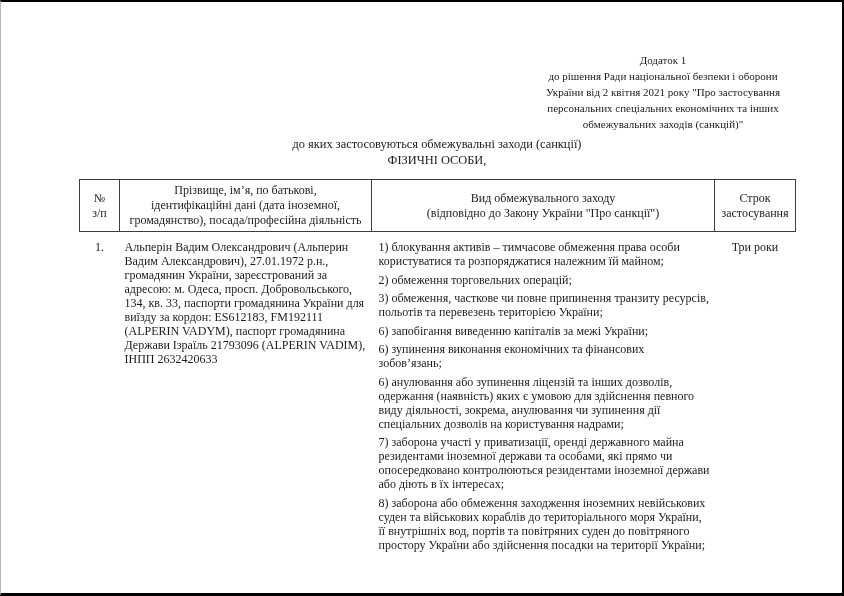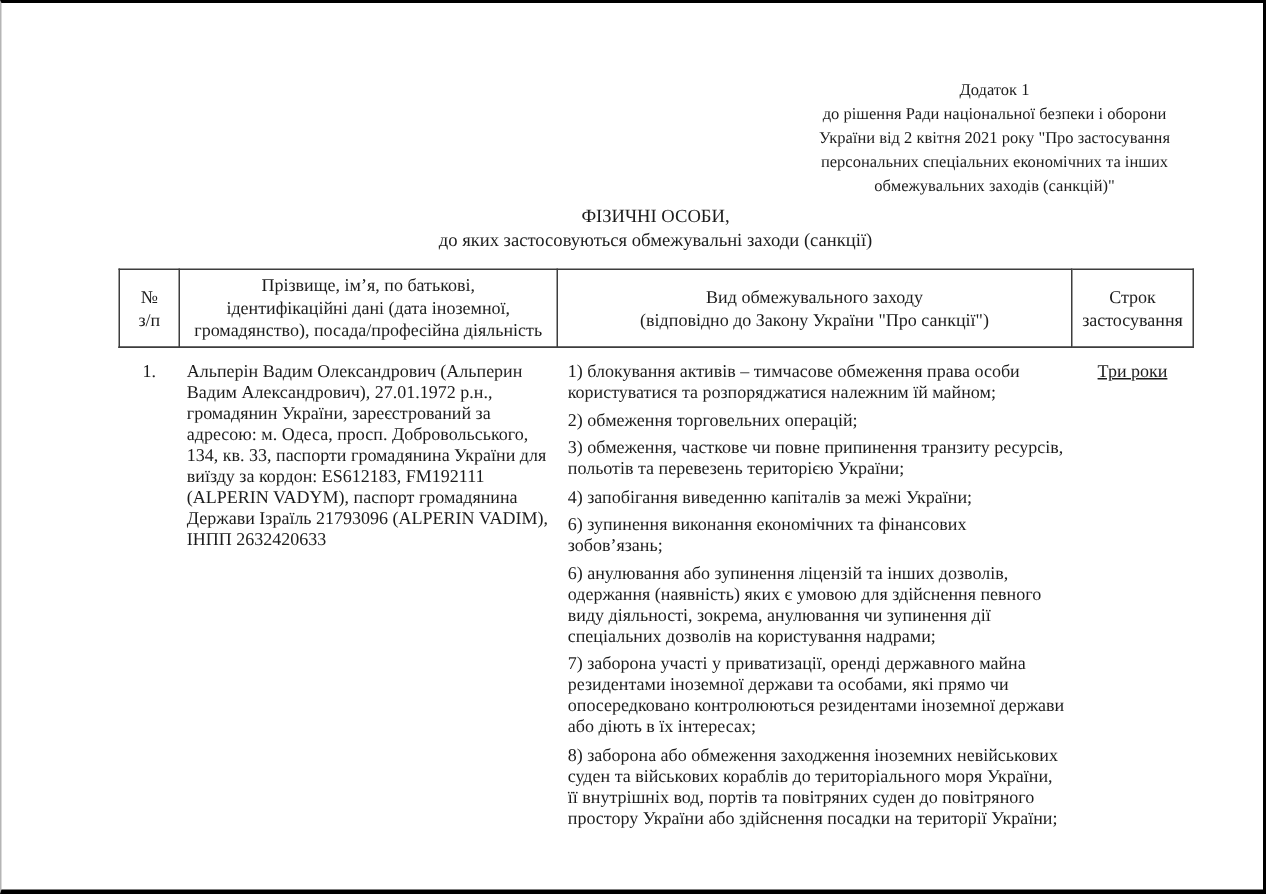--- a/index.html
+++ b/index.html
@@ -62,42 +62,42 @@
     padding-left: 0; padding-right: 0;
   }
   .sanction-table tbody td.cell-person {
     padding-left: 5px; padding-right: 2px;
   }
   .sanction-table tbody td.cell-measures {
     padding-left: 7px; padding-right: 4px;
   }
   .sanction-table tbody td.cell-term {
     text-align: center;
-    padding-left: 0; padding-right: 0; text-decoration: underline;
+    padding-left: 0; padding-right: 0;
   }
   .cell-measures p {
     margin: 0 0 4.5px 0;
   }
 </style>
 </head>
 <body>
 
 <div class="page">
 
   <div class="appendix">
     <div>Додаток 1</div>
     <div>до рішення Ради національної безпеки і оборони</div>
     <div>України від 2 квітня 2021 року "Про застосування</div>
     <div>персональних спеціальних економічних та інших</div>
     <div>обмежувальних заходів (санкцій)"</div>
   </div>
 
   <div class="doc-title">
+    <div>до яких застосовуються обмежувальні заходи (санкції)</div>
     <div>ФІЗИЧНІ ОСОБИ,</div>
-    <div>до яких застосовуються обмежувальні заходи (санкції)</div>
   </div>
 
   <table class="sanction-table">
     <colgroup>
       <col style="width:40px">
       <col style="width:252px">
       <col style="width:343px">
       <col style="width:81px">
     </colgroup>
     <thead>
@@ -114,21 +114,21 @@
       </tr>
     </thead>
     <tbody>
       <tr>
         <td class="cell-num">1.</td>
         <td class="cell-person">Альперін Вадим Олександрович (Альперин Вадим Александрович), 27.01.1972 р.н., громадянин України, зареєстрований за адресою: м. Одеса, просп. Добровольського, 134, кв. 33, паспорти громадянина України для виїзду за кордон: ES612183, FM192111 (ALPERIN VADYM), паспорт громадянина Держави Ізраїль 21793096 (ALPERIN VADIM), ІНПП 2632420633</td>
         <td class="cell-measures">
             <p>1) блокування активів – тимчасове обмеження права особи користуватися та розпоряджатися належним їй майном;</p>
             <p>2) обмеження торговельних операцій;</p>
             <p>3) обмеження, часткове чи повне припинення транзиту ресурсів, польотів та перевезень територією України;</p>
-            <p>4) запобігання виведенню капіталів за межі України;</p>
+            <p>6) запобігання виведенню капіталів за межі України;</p>
             <p>6) зупинення виконання економічних та фінансових зобов’язань;</p>
             <p>6) анулювання або зупинення ліцензій та інших дозволів, одержання (наявність) яких є умовою для здійснення певного виду діяльності, зокрема, анулювання чи зупинення дії спеціальних дозволів на користування надрами;</p>
             <p>7) заборона участі у приватизації, оренді державного майна резидентами іноземної держави та особами, які прямо чи опосередковано контролюються резидентами іноземної держави або діють в їх інтересах;</p>
             <p>8) заборона або обмеження заходження іноземних невійськових суден та військових кораблів до територіального моря України, її внутрішніх вод, портів та повітряних суден до повітряного простору України або здійснення посадки на території України;</p>
           </td>
         <td class="cell-term">Три роки</td>
       </tr>
     </tbody>
   </table>
 

